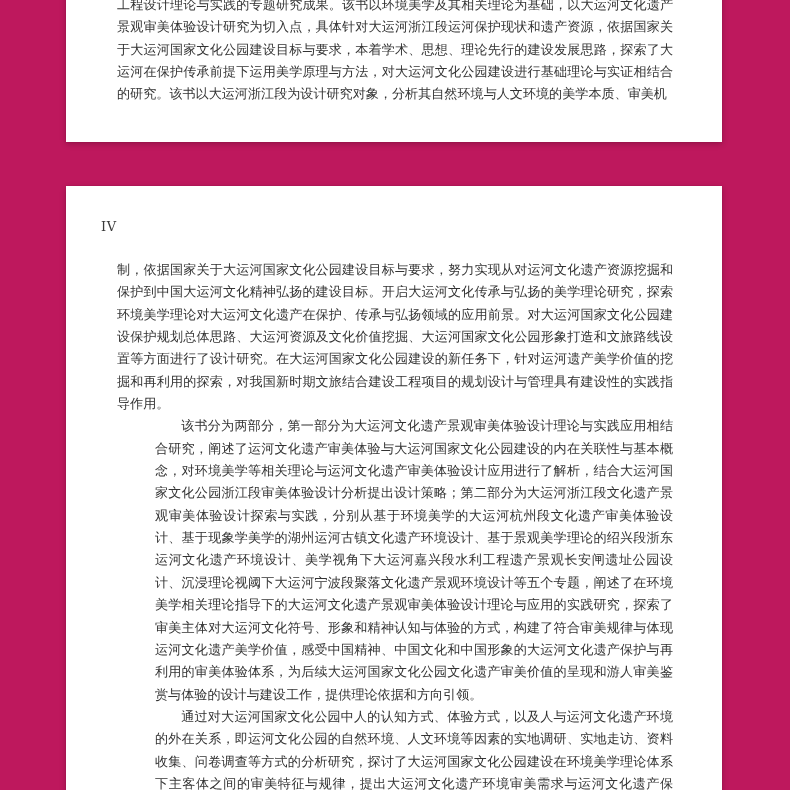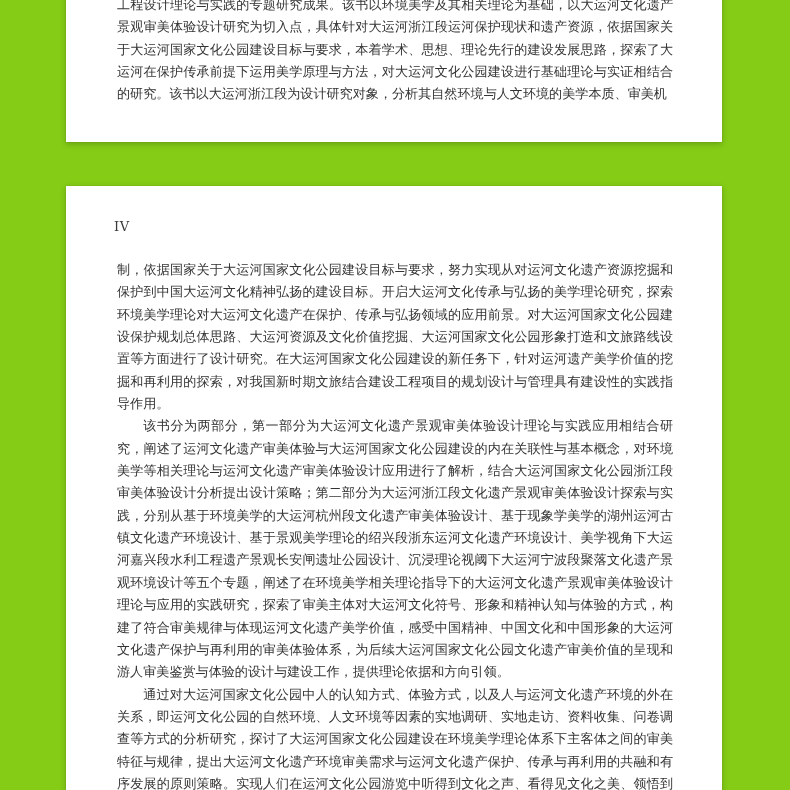--- a/index.html
+++ b/index.html
@@ -11,21 +11,21 @@
     height: 790px;
     background: #ffffff;
     font-family: "DejaVu Serif", "Liberation Serif", serif;
     overflow: hidden;
     position: relative;
   }
 
   .viewer {
     position: absolute;
     inset: 0;
-    background: #84cc16;
+    background: #be185d;
   }
 
   
   .page {
     position: absolute;
     left: 66px;
     width: 656px;
     background: #ffffff;
     box-shadow: 0 2px 6px rgba(0,0,0,0.22), 0 0 1px rgba(0,0,0,0.18);
     overflow: hidden;
@@ -43,21 +43,20 @@
 
   
   .folio {
     position: absolute;
     top: 33px;
     left: 35px;
     font-family: "DejaVu Serif", "Liberation Serif", serif;
     font-size: 13px;
     color: #3a3a3a;
     letter-spacing: 0.5px;
-    margin-left: 13px;
   }
 
   
   .textcol {
     position: absolute;
     left: 51px;
     width: 556px;
   }
   .page--prev .textcol  { top: 90px; }
   .page--current .textcol { top: 73px; }
@@ -67,21 +66,21 @@
     font-family: "DejaVu Serif", "Liberation Serif", serif;
     font-size: 13.1px;
     line-height: 22.35px;
     color: #2f2f2f;
     text-align: justify;
     text-justify: inter-ideograph;
     text-indent: 0;
     word-break: break-all;
     -webkit-font-smoothing: antialiased;
   }
-  p.para + p.para { margin-top: 0; }
+  p.para + p.para { margin-top: 0; margin-left: 38px; }
   p.para.indent { text-indent: 2em; }
 
   
   .textcol { filter: contrast(0.96) brightness(1.02); }
 </style>
 </head>
 <body>
 
 <div class="viewer">
 

